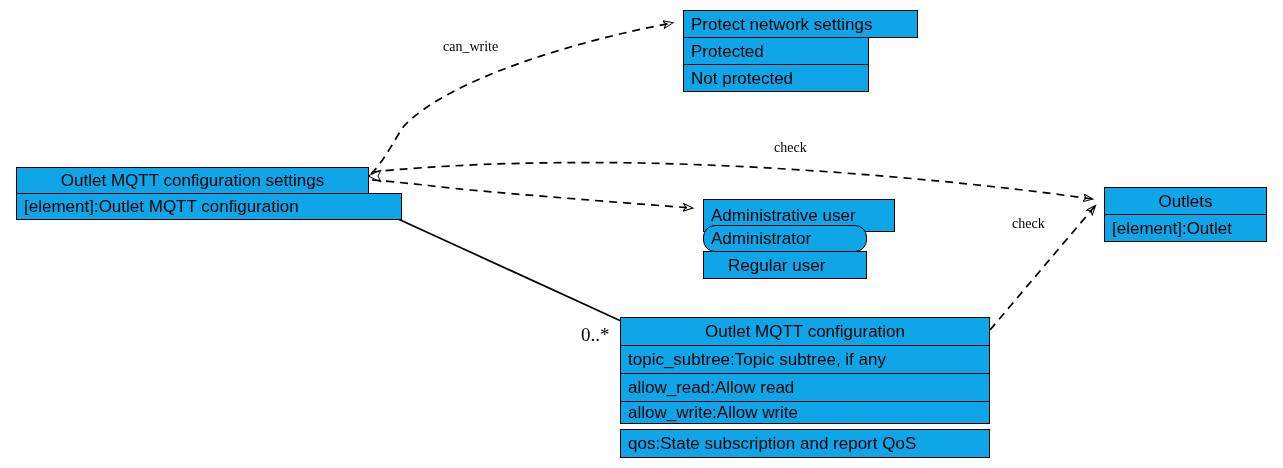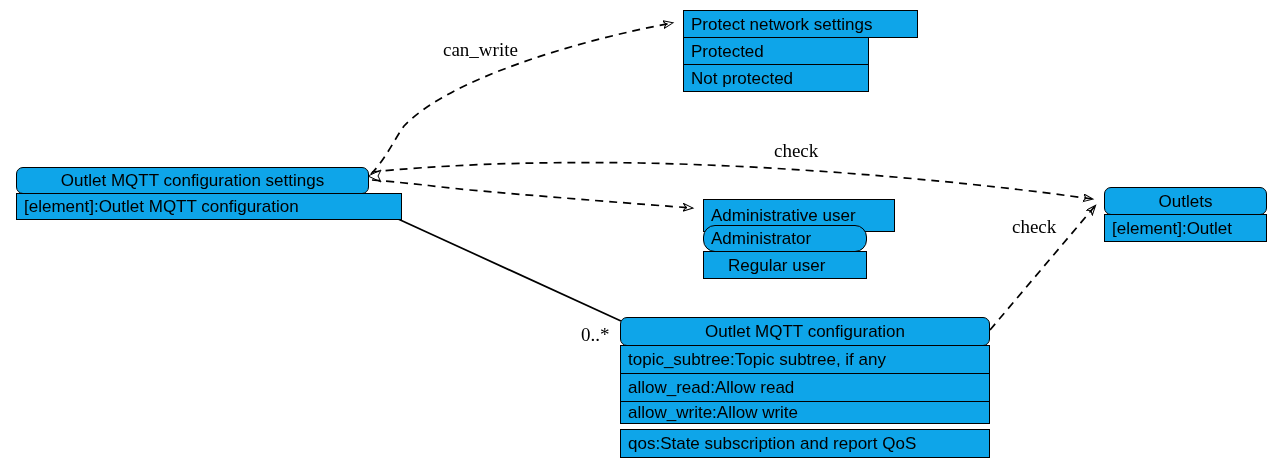--- a/index.html
+++ b/index.html
@@ -19,27 +19,27 @@
     background:#0ea5e9;
     color:#000000;
     font-family:"Liberation Sans", sans-serif;
     font-size:17px;
     line-height:1;
     display:flex;
     align-items:center;
     white-space:nowrap;
   }
   .uml-cell.pad-left{padding-left:7px;justify-content:flex-start;}
-  .uml-cell.center{justify-content:center;border-radius:7px;}
+  .uml-cell.center{justify-content:center;}
 
   
   .edge-label{
     position:absolute;
     font-family:"Liberation Serif", serif;
-    font-size:19px;
+    font-size:14px;
     color:#000000;
     white-space:nowrap;
     line-height:1;
   }
   .mult-label{
     position:absolute;
     font-family:"Liberation Serif", serif;
     font-size:19px;
     color:#000000;
     white-space:nowrap;

